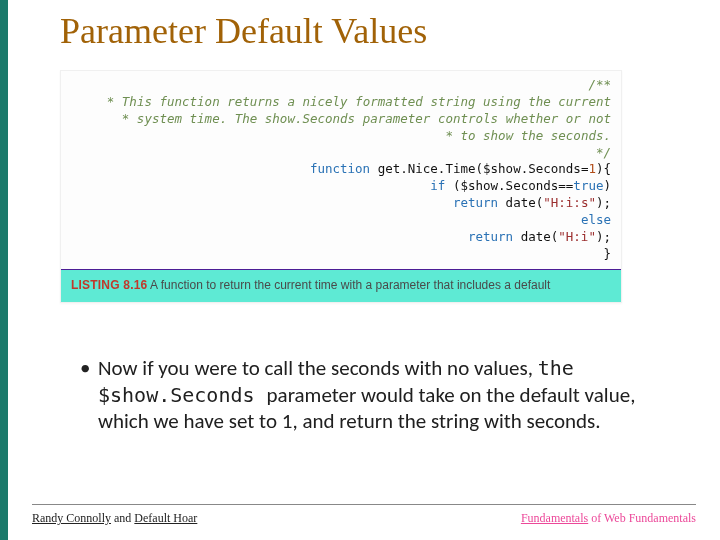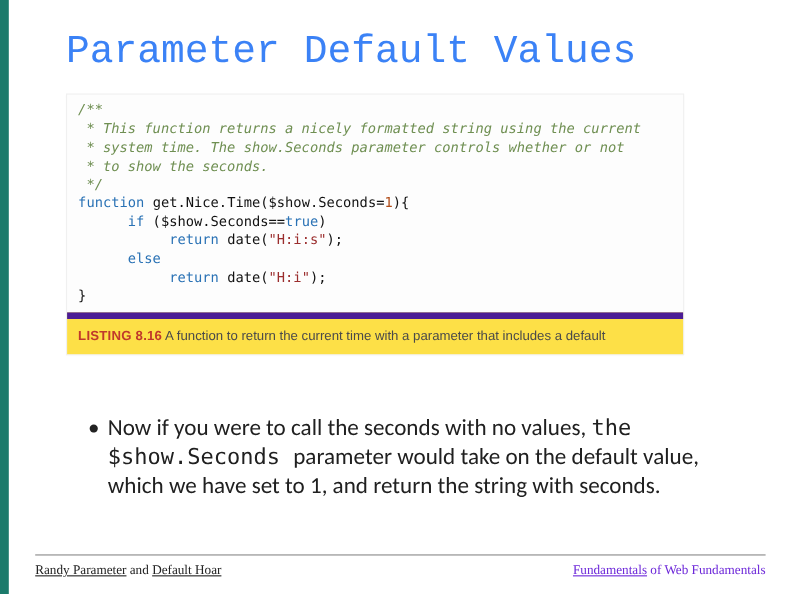--- a/index.html
+++ b/index.html
@@ -15,51 +15,52 @@
   .accent-bar{
     position:absolute;left:0;top:0;width:8px;height:100%;
     background:#1b7a6b;
   }
   .slide{
     position:absolute;left:8px;right:0;top:0;bottom:0;
     padding:0 24px;
     box-sizing:border-box;
   }
   h1{
-    font-family:Liberation Mono, monospace;
+    font-family:Liberation Serif, serif;
     font-weight:400;
     font-size:36px;
-    margin:26px 0 18px 28px;
-    color:#3b82f6;
+    margin:10px 0 18px 28px;
+    color:#a16207;
   }
   .listing{
     margin:0 0 0 28px;
     width:560px;
     background:#fdfdfd;
     border:1px solid #f0f0f0;
     box-shadow:0 1px 2px rgba(0,0,0,.04);
     padding:6px 0 0 0;
     font-family:"Segoe UI",Verdana,Geneva,sans-serif;
   }
   .code{
     font-family:Consolas,Menlo,monospace;
     font-size:12.5px;
     line-height:1.35;
     white-space:pre;
     padding:0 10px 6px 10px;
+    text-align:right;
   }
   .cmt{color:#6f8f52;font-style:italic}
   .kw{color:#2a72b5}
   .fn{color:#111}
   .var{color:#111}
   .num{color:#b14c18}
   .str{color:#9b2e2e}
   .caption-bar{
-    border-top:6px solid #4c1d95;
-    background:#fde047;
+    border-top:1px solid #4c1d95;
+    background:#5eead4;
     padding:8px 10px 10px 10px;
     font-size:12px;
     color:#4a4a4a;
   }
   .caption-bar .lbl{color:#c0392b;font-weight:700;letter-spacing:.2px}
   .bullet-block{
     margin:52px 0 0 48px;
     width:590px;
     font-family:Calibri,"Segoe UI",Arial,sans-serif;
     font-size:21px;
@@ -74,21 +75,21 @@
     position:absolute;left:24px;right:24px;bottom:14px;
     font-family:"Times New Roman",Times,serif;
     font-size:12px;color:#222;
   }
   .footer .rule{
     border-top:1px solid #888;
     margin-bottom:6px;
   }
   .footer .row{display:flex;justify-content:space-between}
   .u{text-decoration:underline}
-  .teal{color:#6d28d9}
+  .teal{color:#ec4899}
 </style>
 </head>
 <body>
 
 <div class="accent-bar"></div>
 
 <div class="slide">
 
   <h1>Parameter Default Values</h1>
 
@@ -115,21 +116,21 @@
       <div class="bt">
         <span>Now if you were to call the seconds with no values, </span><span class="mono">the $show.Seconds </span><span>parameter would take on the default value, which we have set to 1, and return the string with seconds.</span>
       </div>
     </div>
   </div>
 
   <div class="footer">
     <div class="rule"></div>
     <div class="row">
       <div>
-        <span class="u">Randy Parameter</span><span> and </span><span class="u">Default Hoar</span>
+        <span class="u">Randy Connolly</span><span> and </span><span class="u">Default Hoar</span>
       </div>
       <div>
         <span class="u teal">Fundamentals</span><span class="teal"> of Web Fundamentals</span>
       </div>
     </div>
   </div>
 
 </div>
 
 </body></html>

